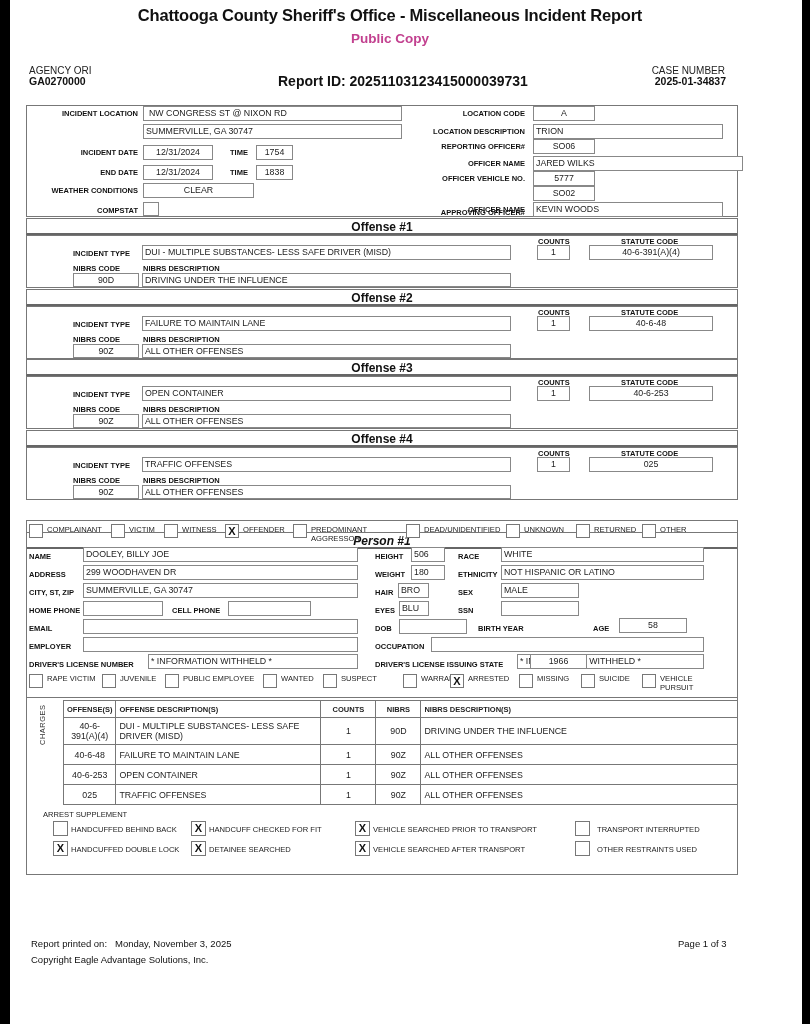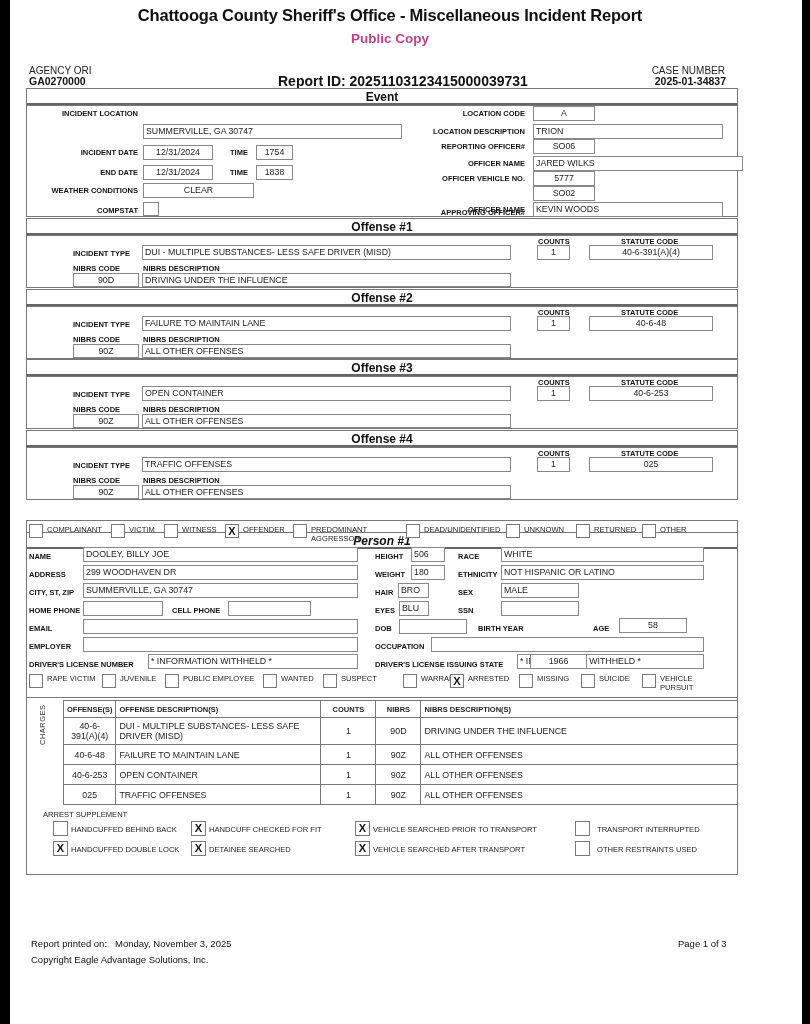--- a/index.html
+++ b/index.html
@@ -33,24 +33,24 @@
 <div class="page">
 
   <div class="abs title">Chattooga County Sheriff's Office - Miscellaneous Incident Report</div>
   <div class="abs subtitle">Public Copy</div>
   <div class="abs small-lbl" style="left:19px;top:65px;">AGENCY ORI</div>
   <div class="abs bold-val" style="left:19px;top:75px;">GA0270000</div>
   <div class="abs bold-val" style="left:268px;top:73px;font-size:14px;">Report ID: 20251103123415000039731</div>
   <div class="abs small-lbl" style="right:77px;top:65px;margin-left:18px;">CASE NUMBER</div>
   <div class="abs bold-val" style="right:76px;top:75px;">2025-01-34837</div>
 
-  <div class="sect-head" style="top:88px;">Event</div>
   <div class="sect" style="top:105px;height:112px;"></div>
 
   <div class="abs lbl r" style="left:20px;width:108px;top:109px;">INCIDENT LOCATION</div>
+  <div class="fld" style="left:133px;top:106px;width:259px;height:15px;padding-left:5px;">NW CONGRESS ST @ NIXON RD</div>
   <div class="fld" style="left:133px;top:124px;width:259px;height:15px;">SUMMERVILLE, GA 30747</div>
 
   <div class="abs lbl r" style="left:20px;width:108px;top:148px;">INCIDENT DATE</div>
   <div class="fld c" style="left:133px;top:145px;width:70px;height:15px;">12/31/2024</div>
   <div class="abs lbl" style="left:220px;top:148px;">TIME</div>
   <div class="fld c" style="left:246px;top:145px;width:37px;height:15px;">1754</div>
 
   <div class="abs lbl r" style="left:20px;width:108px;top:168px;">END DATE</div>
   <div class="fld c" style="left:133px;top:165px;width:70px;height:15px;">12/31/2024</div>
   <div class="abs lbl" style="left:220px;top:168px;">TIME</div>

